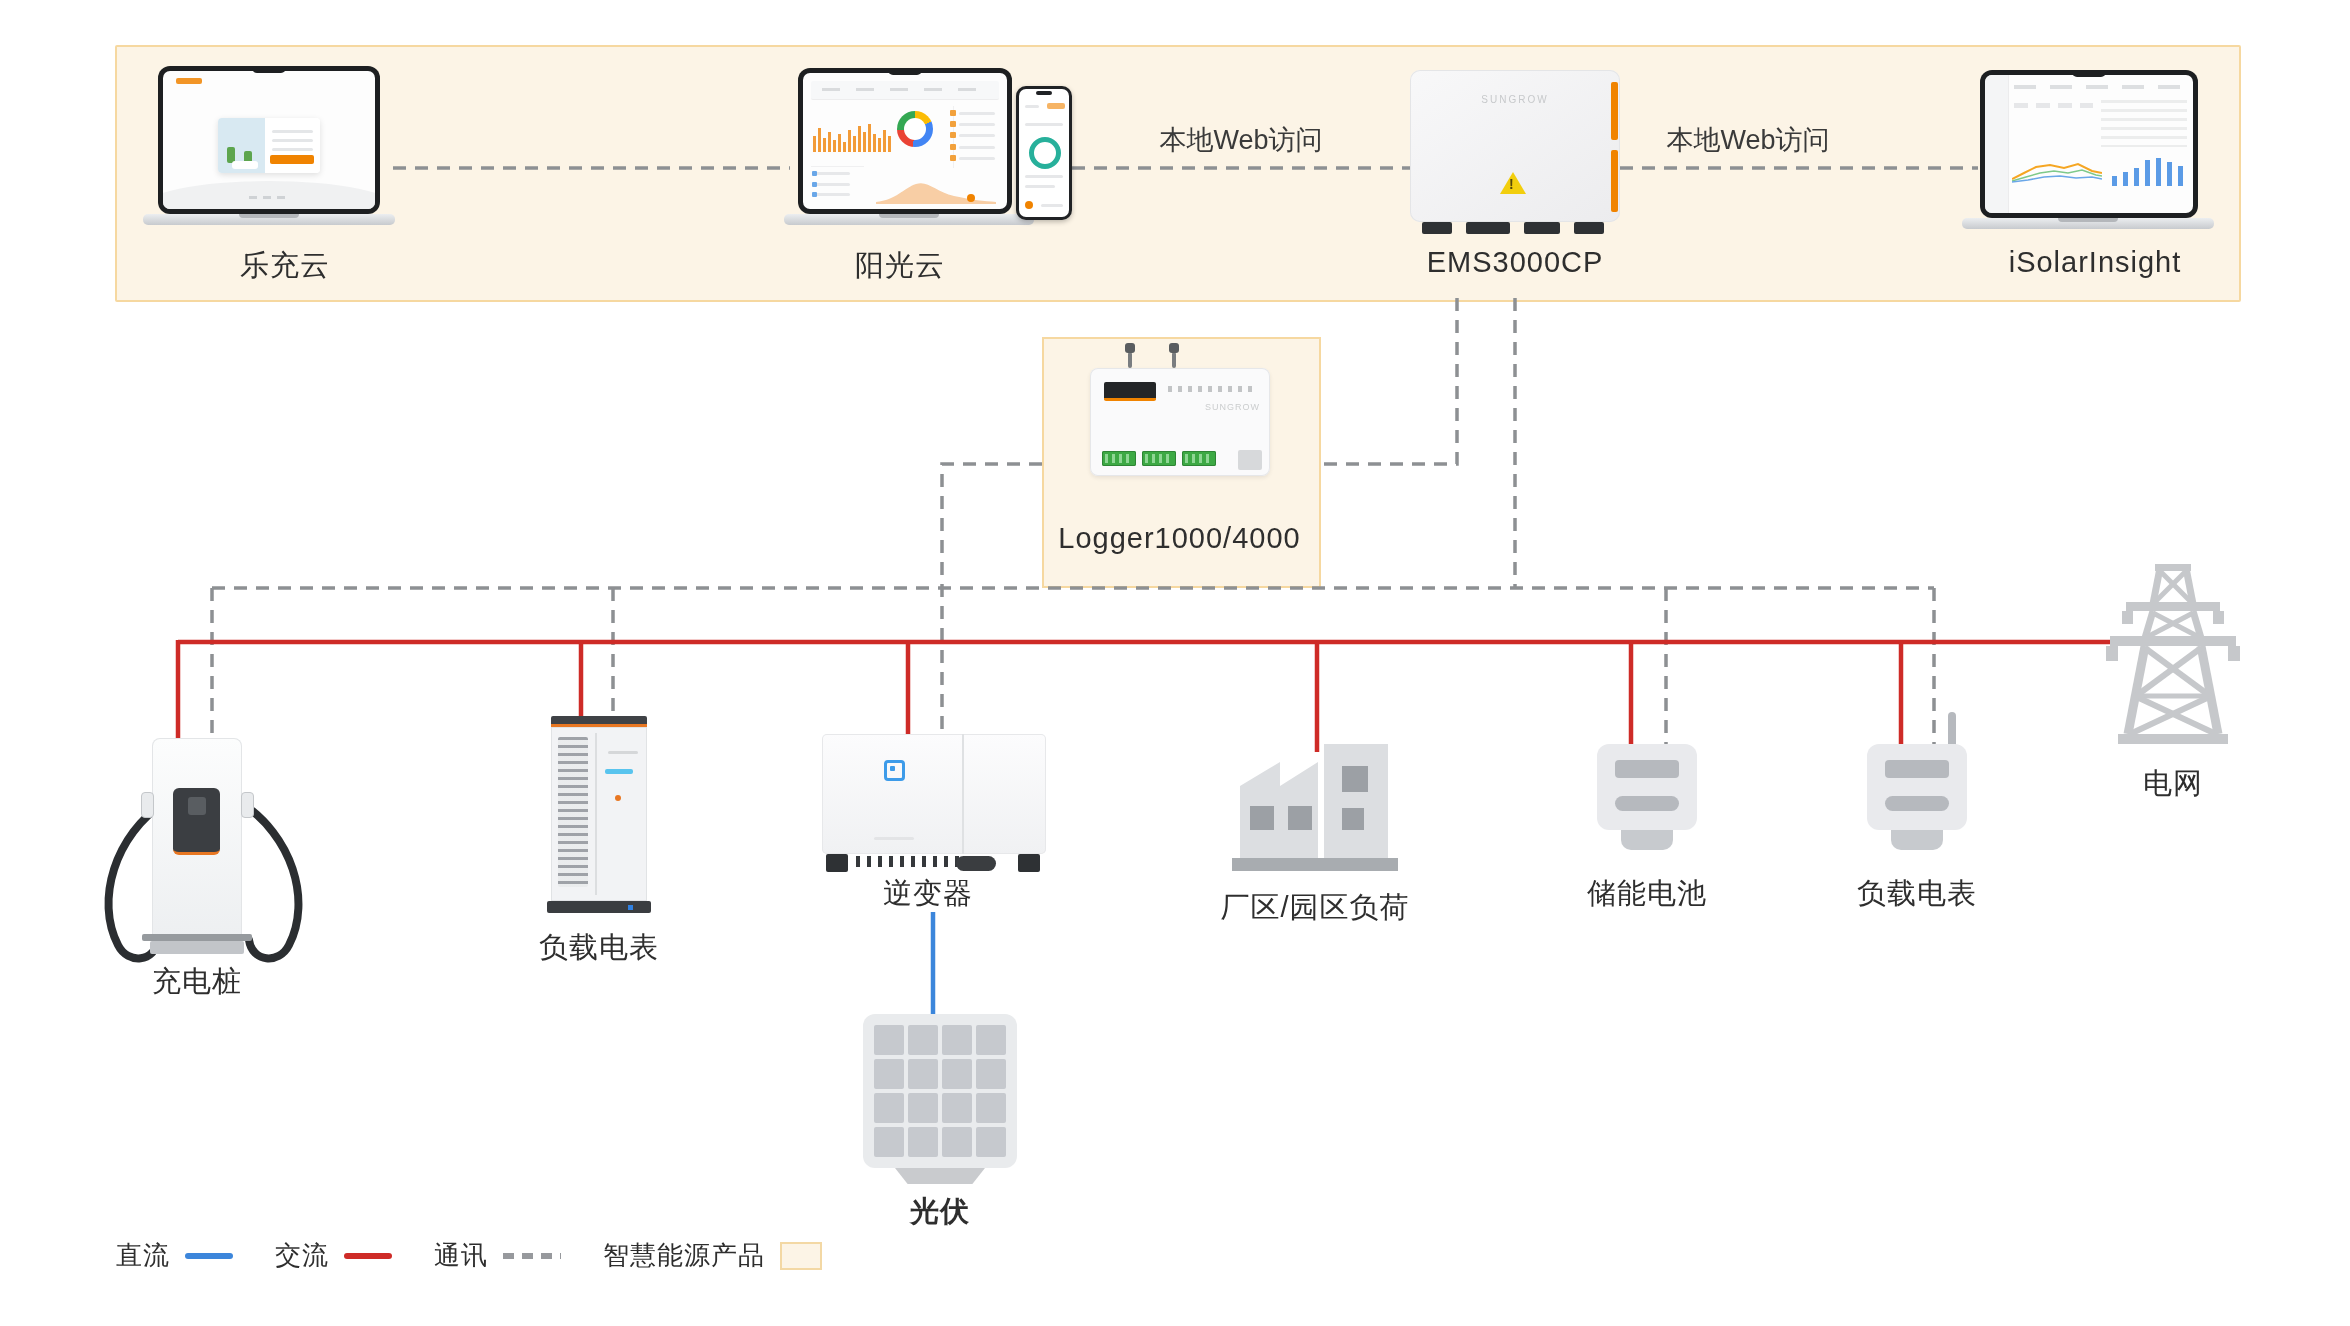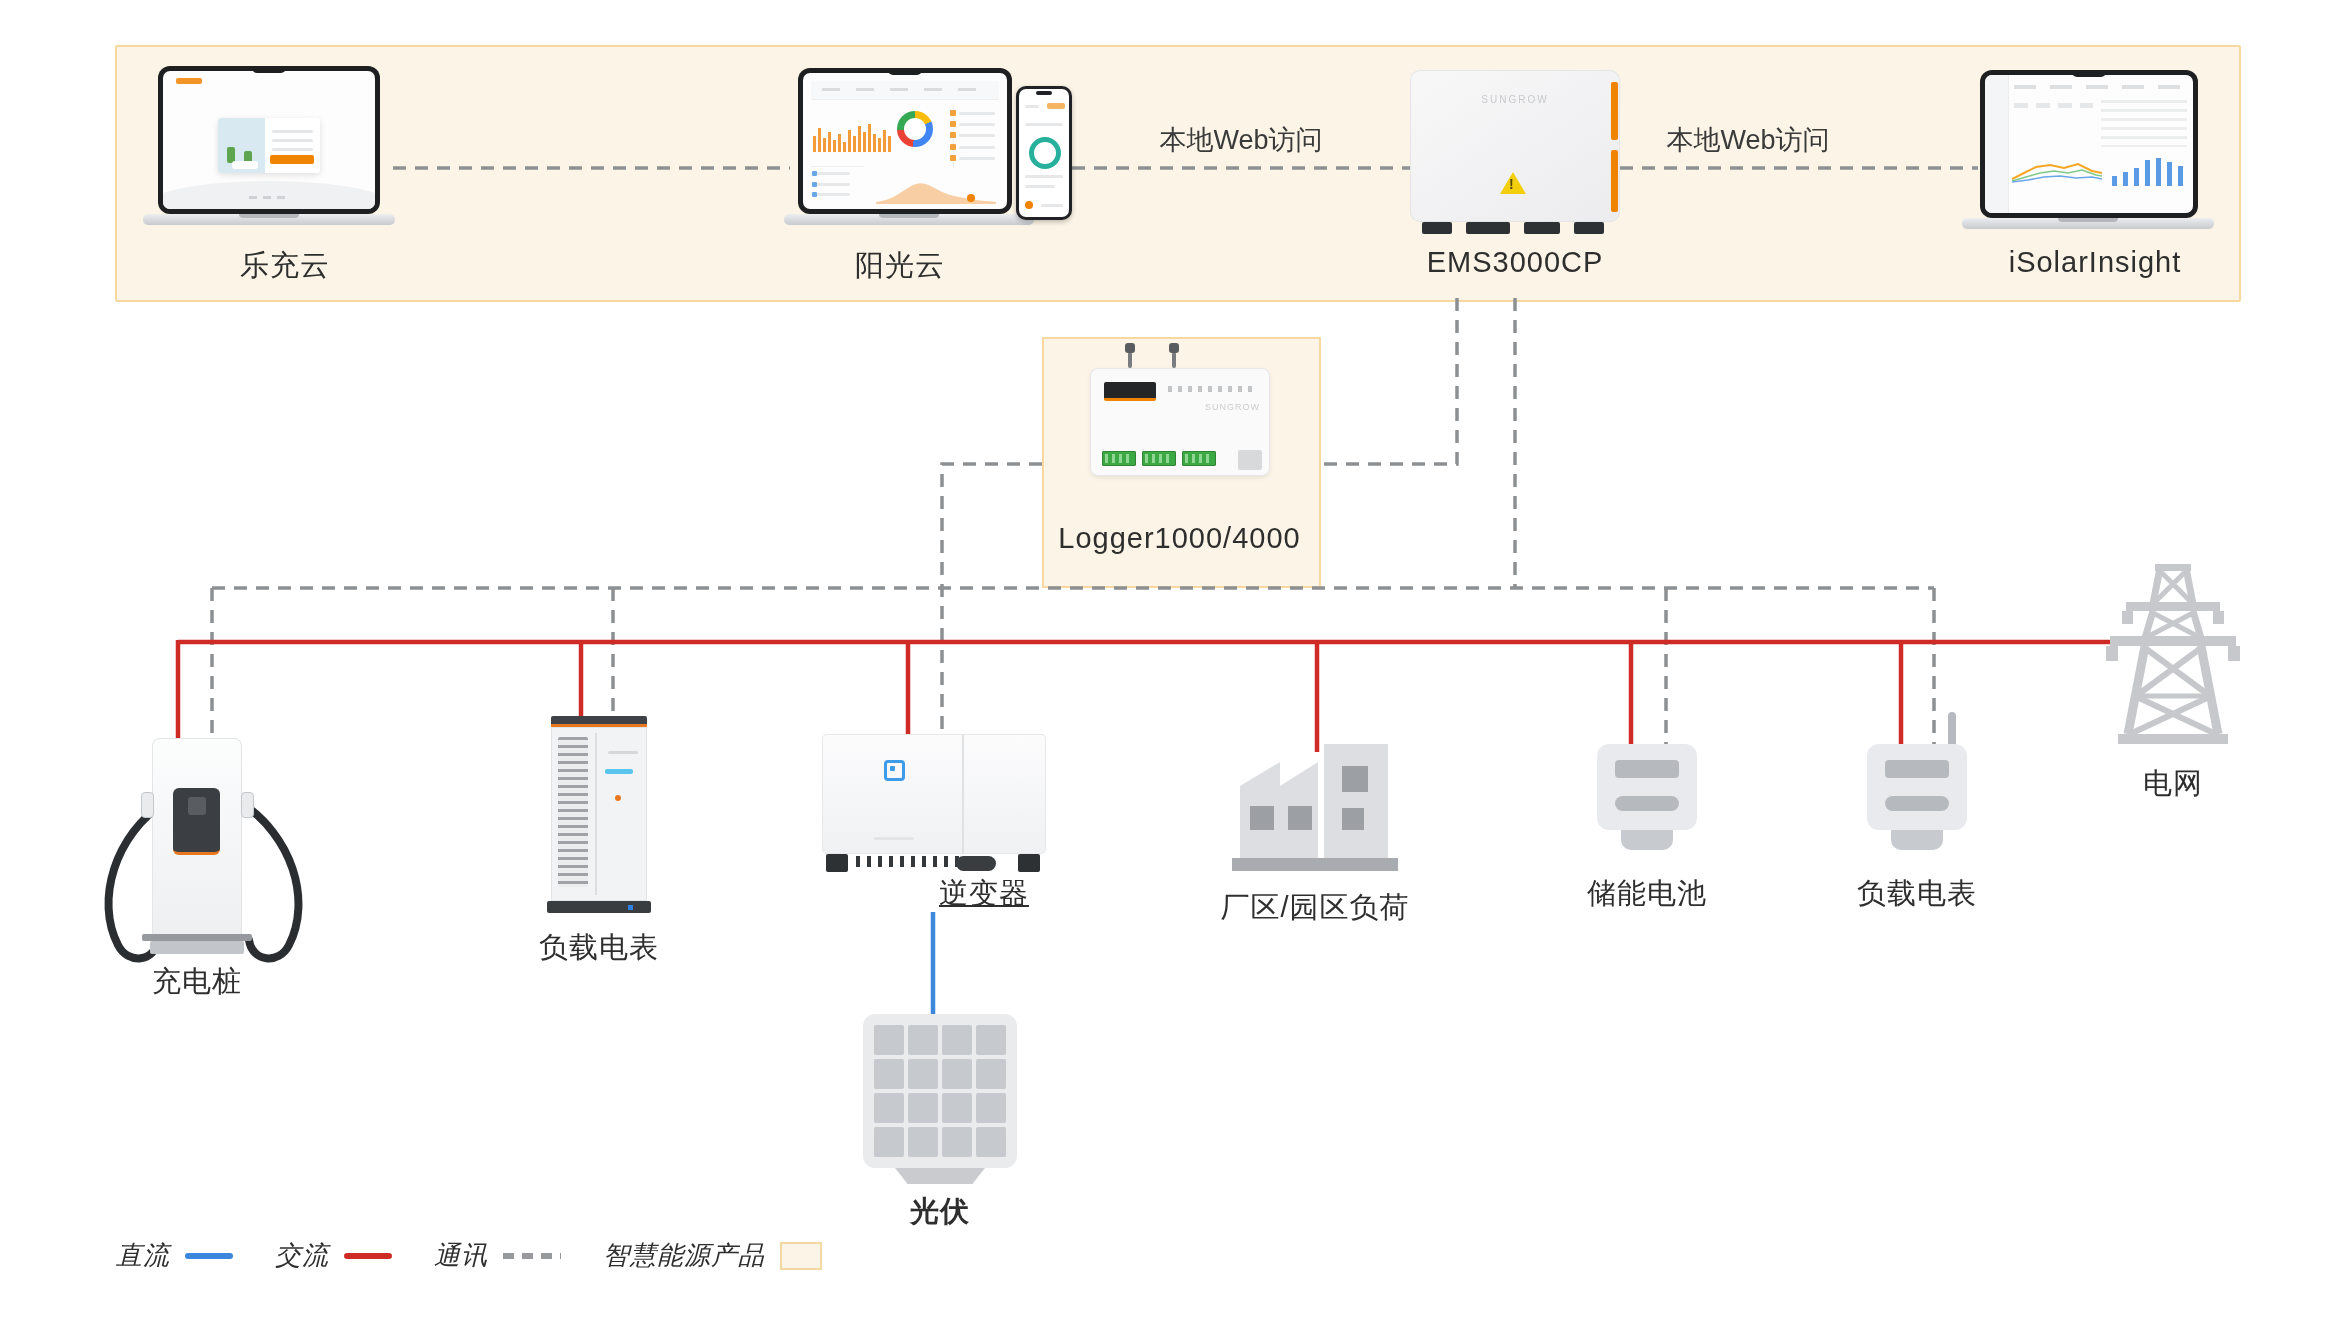--- a/index.html
+++ b/index.html
@@ -128,21 +128,21 @@
   
   .pv-frame{position:absolute;background:#e9ebed;border-radius:12px;}
   .pv-base{position:absolute;background:#c9cbce;clip-path:polygon(0 0,100% 0,86% 100%,14% 100%);}
   
   .meter-body{position:absolute;width:100px;height:86px;background:#e9eaed;border-radius:12px;}
   .meter-bar{position:absolute;left:18px;top:16px;width:64px;height:18px;background:#b6b9be;border-radius:4px;}
   .meter-pill{position:absolute;left:18px;top:52px;width:64px;height:15px;background:#b6b9be;border-radius:8px;}
   .meter-chin{position:absolute;width:52px;height:20px;background:#c7cace;border-radius:0 0 10px 10px;}
   .meter-ant{position:absolute;width:8px;height:36px;background:#b6b9be;border-radius:4px;}
   
-  .legend{position:absolute;display:flex;align-items:center;gap:42px;font-style:italic;}
+  .legend{position:absolute;display:flex;align-items:center;gap:42px;}
   .legend .item{display:flex;align-items:center;gap:15px;font-size:26px;color:#2e2e2e;letter-spacing:1px;}
   .sw-dc{width:48px;height:6px;background:#3c86db;border-radius:3px;}
   .sw-ac{width:48px;height:6px;background:#ce2b27;border-radius:3px;}
   .sw-comm{width:58px;height:6px;background:repeating-linear-gradient(90deg,#97999d 0 11px,transparent 11px 19px);}
   .sw-zone{width:42px;height:28px;background:#fcf4e6;border:2px solid #f3d8a4;box-sizing:border-box;}
 </style>
 </head>
 <body>
 
 <div id="canvas">
@@ -348,21 +348,21 @@
 
   <div class="inv-body" style="left:822px;top:734px;width:224px;height:120px;">
     <span class="inv-seam" style="left:140px;top:0;height:120px;"></span>
     <span class="inv-logo" style="left:62px;top:26px;"></span>
     <span class="pline" style="left:52px;bottom:14px;width:40px;background:#e3e4e6;"></span>
   </div>
   <span class="inv-foot" style="left:826px;top:854px;width:22px;height:18px;"></span>
   <span class="inv-foot" style="left:1018px;top:854px;width:22px;height:18px;"></span>
   <span class="inv-conn" style="left:856px;top:856px;width:120px;"></span>
   <span class="inv-blob" style="left:956px;top:856px;width:40px;height:15px;"></span>
-  <div class="label" style="left:904px;top:874px;width:160px;text-decoration:underline;">逆变器</div>
+  <div class="label" style="left:848px;top:874px;width:160px;">逆变器</div>
 
   <div class="pv-frame" style="left:863px;top:1014px;width:154px;height:154px;">
     <svg width="154" height="154" viewBox="0 0 154 154">
       <g fill="#c6c9ce">
         <rect x="11" y="11" width="30" height="30" rx="2"></rect>
           <rect x="45" y="11" width="30" height="30" rx="2"></rect>
           <rect x="79" y="11" width="30" height="30" rx="2"></rect>
           <rect x="113" y="11" width="30" height="30" rx="2"></rect>
         <rect x="11" y="45" width="30" height="30" rx="2"></rect>
           <rect x="45" y="45" width="30" height="30" rx="2"></rect>

